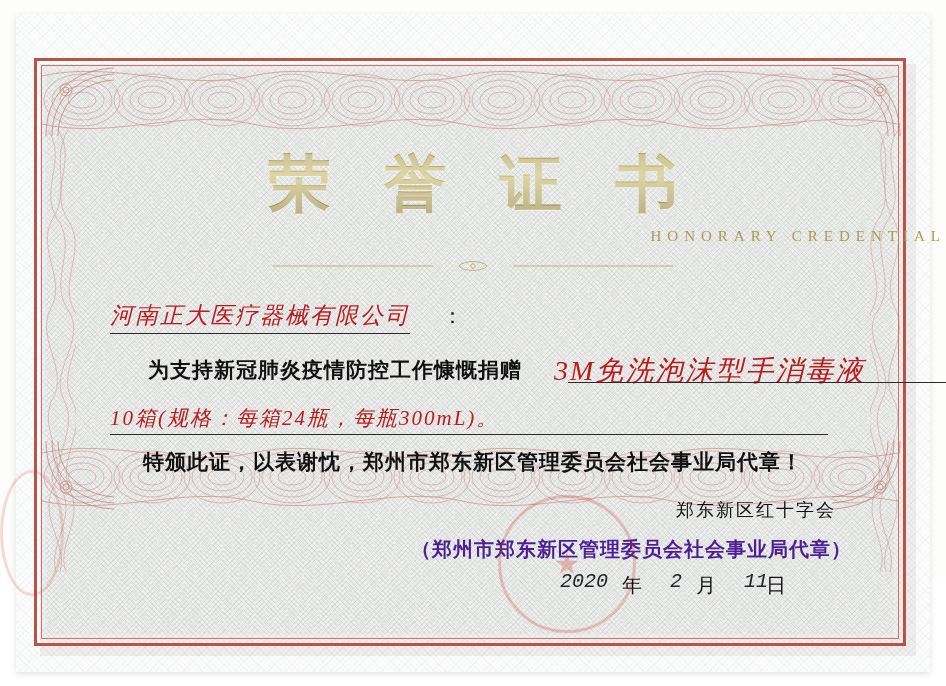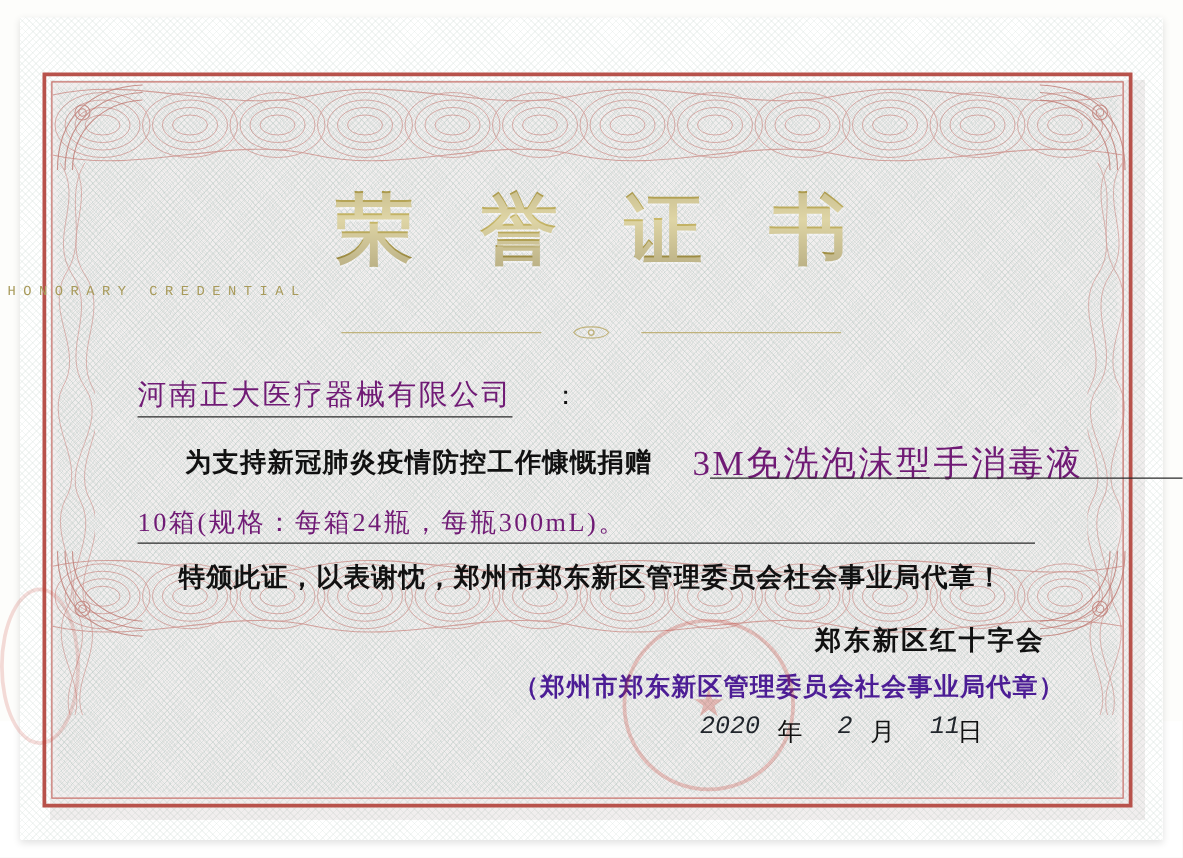--- a/index.html
+++ b/index.html
@@ -123,23 +123,23 @@
     background-clip: text;
     color: transparent;
     text-shadow: 0 1px 0 rgba(255,255,255,0.4);
   }
 
   .subtitle {
     position: absolute;
     top: 228px;
     left: 0;
     width: 946px;
-    text-align: left;
-    font-family: Liberation Mono, monospace;
-    font-size: 11px;
+    text-align: right;
+    font-family: Liberation Serif, serif;
+    font-size: 15px;
     letter-spacing: 6px;
     text-indent: 6px;
     color: #a89a5a;
   }
 
   .divider {
     position: absolute;
     top: 258px;
     left: 273px;
     width: 400px;
@@ -153,21 +153,22 @@
   }
 
   .line-recipient {
     top: 300px;
     left: 110px;
     width: 740px;
     height: 34px;
   }
   .handwrite {
     font-family: "Liberation Serif", serif;
-    color: #701a75;
+    color: #b91c1c;
+    font-style: italic;
     letter-spacing: 2px;
     position: absolute;
     white-space: nowrap;
   }
   .hw-recipient {
     left: 0px;
     top: 0px;
     font-size: 23px;
     border-bottom: 1.5px solid #2a2a2a;
     padding-bottom: 2px;
@@ -234,22 +235,22 @@
     letter-spacing: 1px;
     color: #111;
   }
 
   .issuer {
     position: absolute;
     top: 498px;
     left: 0;
     width: 836px;
     text-align: right;
-    font-size: 21px;
-    font-weight: bold;
+    font-size: 18px;
+    font-weight: normal;
     letter-spacing: 2px;
     color: #111;
     font-family: "DejaVu Serif", serif;
   }
   .issuer-sub {
     position: absolute;
     top: 536px;
     left: 0;
     width: 852px;
     text-align: right;

